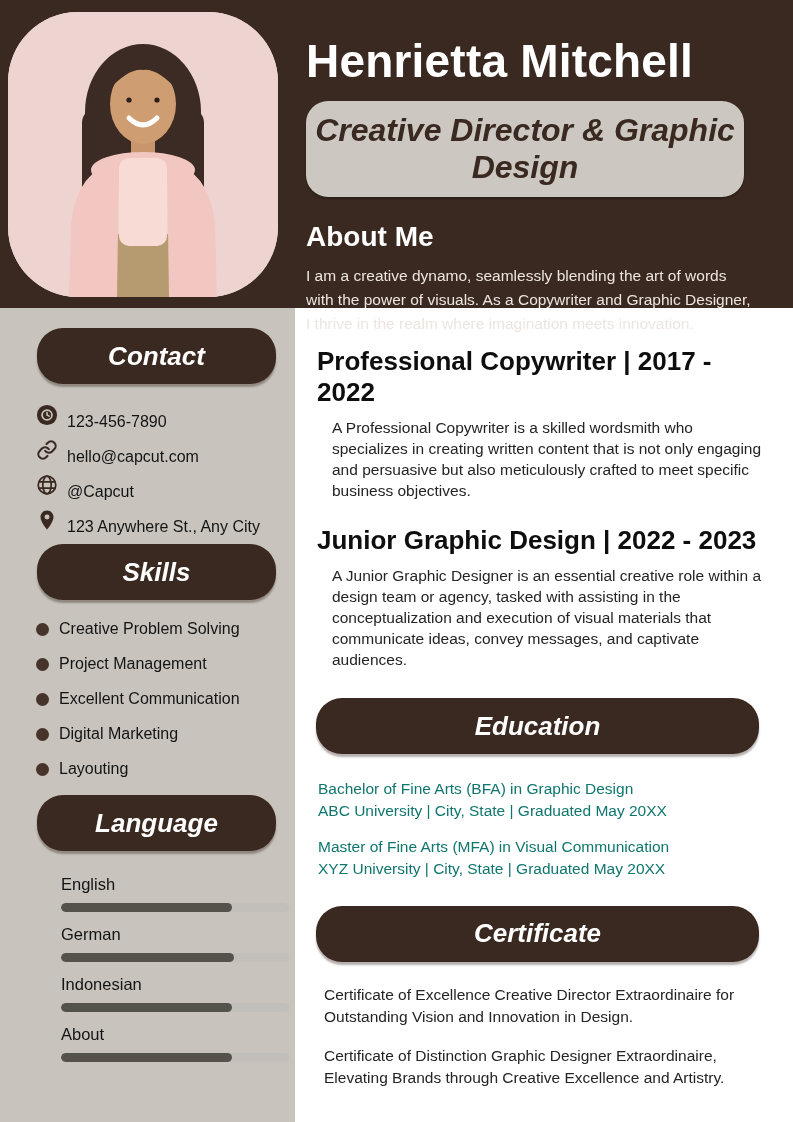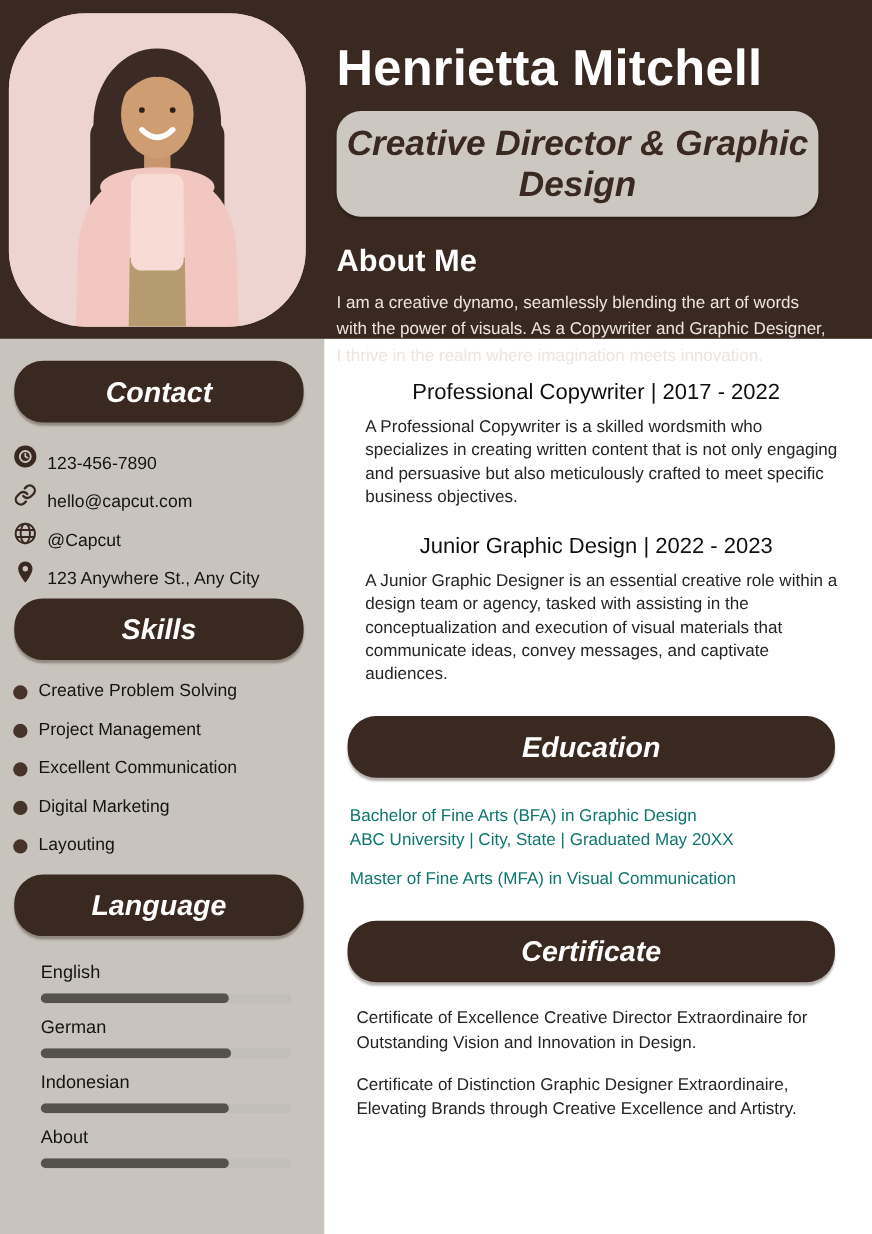--- a/index.html
+++ b/index.html
@@ -20,21 +20,21 @@
   .name { color:#ffffff; font-size:46px; font-weight:bold; letter-spacing:0.2px; }
   .title-pill {
     margin-top:13px; width:438px; background:#ccc8c1; border-radius:22px;
     padding:11px 0; text-align:center; font-style:italic; font-weight:bold;
     font-size:32px; color:#3a2920; box-shadow:0 2px 2px rgba(0,0,0,0.25);
   }
   .about-heading { margin-top:24px; color:#ffffff; font-size:28px; font-weight:bold; }
   .about-text { margin-top:11px; width:445px; color:#ece5e0; font-size:15.5px; line-height:1.55; }
   
   .body { display:flex; height:814px; }
-  .sidebar { width:296px; background:#c8c4bd; padding-top:20px; }
+  .sidebar { width:296px; background:#c8c4bd; padding-top:20px;padding-left:24px; }
   .main { flex:1; background:#ffffff; padding:20px 26px 0 21px; }
   .pill {
     background:#3a2920; border-radius:26px; height:56px;
     display:flex; align-items:center; justify-content:center;
     color:#ffffff; font-size:26px; font-weight:bold; font-style:italic;
     box-shadow:0 3px 2px rgba(40,26,18,0.35);
   }
   .sidebar .pill { margin:0 19px 0 13px; }
   .main .pill { width:443px; }
   
@@ -47,21 +47,21 @@
   .skill-row { display:flex; align-items:center; height:18px; margin-bottom:17px; }
   .skill-dot { width:13px; height:13px; border-radius:50%; background:#46332a; margin-right:10px; flex:0 0 13px; }
   .skill-text { font-size:16px; color:#141414; white-space:nowrap; }
   
   .lang-list { margin:24px 0 0 37px; width:228px; }
   .lang-block { margin-bottom:13px; }
   .lang-name { font-size:16.5px; color:#141414; height:19px; }
   .lang-bar { margin-top:9px; height:9px; border-radius:5px; background:#c2bfba; overflow:hidden; }
   .lang-fill { height:100%; border-radius:5px; background:#55524c; }
   
-  .entry-heading { margin:18px 0 0 1px; font-size:20px; font-weight:normal; color:#0e0e0e;text-align:center; }
+  .entry-heading { margin:18px 0 0 1px; font-size:26px; font-weight:bold; color:#0e0e0e; }
   .entry-heading.second { margin-top:24px; }
   .entry-desc { margin:9px 0 0 16px; width:432px; font-size:15.5px; line-height:1.355; color:#242424; }
   .edu-pill { margin-top:28px; }
   .edu-entry { margin:24px 0 0 2px; font-size:15.5px; line-height:1.4; color:#0f766e; }
   .edu-entry.second { margin-top:15px; }
   .cert-pill { margin-top:26px; }
   .cert-entry { margin:22px 0 0 8px; width:443px; font-size:15.5px; line-height:1.45; color:#242424; }
   .cert-entry.second { margin-top:16px; }
 </style>
 </head>
@@ -224,20 +224,21 @@
       <div class="pill edu-pill">
         <span>Education</span>
       </div>
 
       <div class="edu-entry">
         <div>Bachelor of Fine Arts (BFA) in Graphic Design</div>
         <div>ABC University | City, State | Graduated May 20XX</div>
       </div>
       <div class="edu-entry second">
         <div>Master of Fine Arts (MFA) in Visual Communication</div>
+        <div>XYZ University | City, State | Graduated May 20XX</div>
       </div>
 
       <div class="pill cert-pill">
         <span>Certificate</span>
       </div>
 
       <div class="cert-entry">Certificate of Excellence Creative Director Extraordinaire for Outstanding Vision and Innovation in Design.</div>
       <div class="cert-entry second">Certificate of Distinction Graphic Designer Extraordinaire, Elevating Brands through Creative Excellence and Artistry.</div>
 
     </div>

